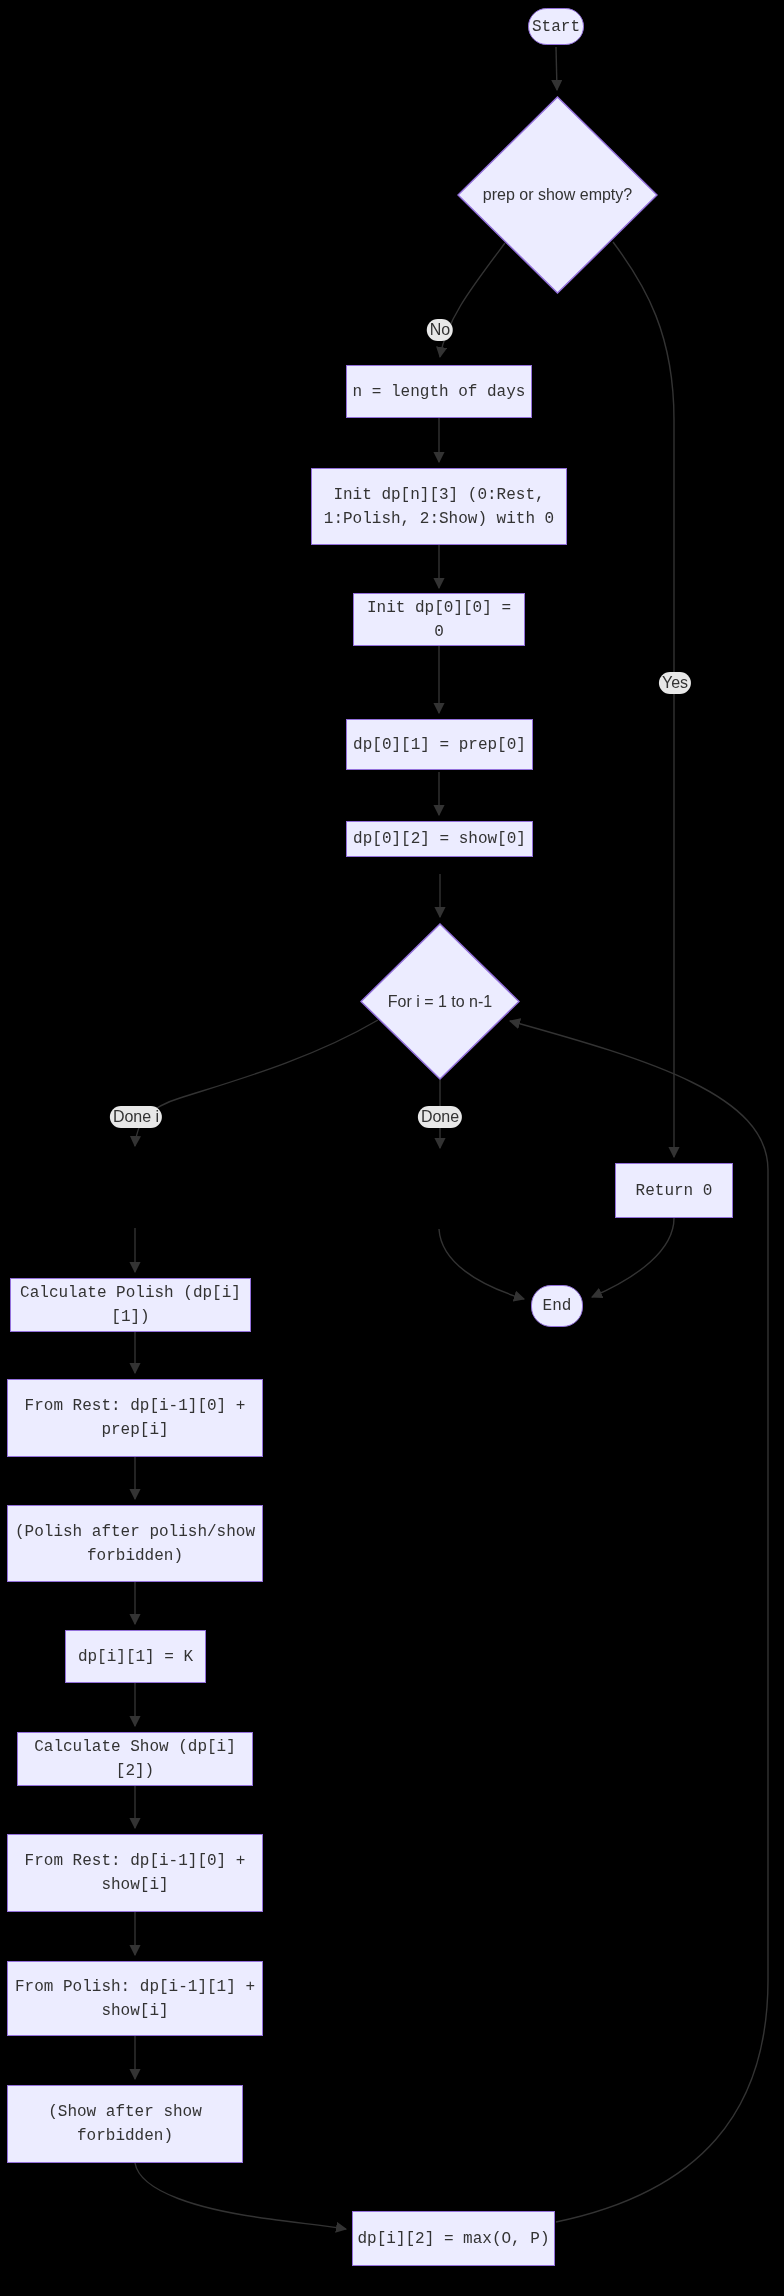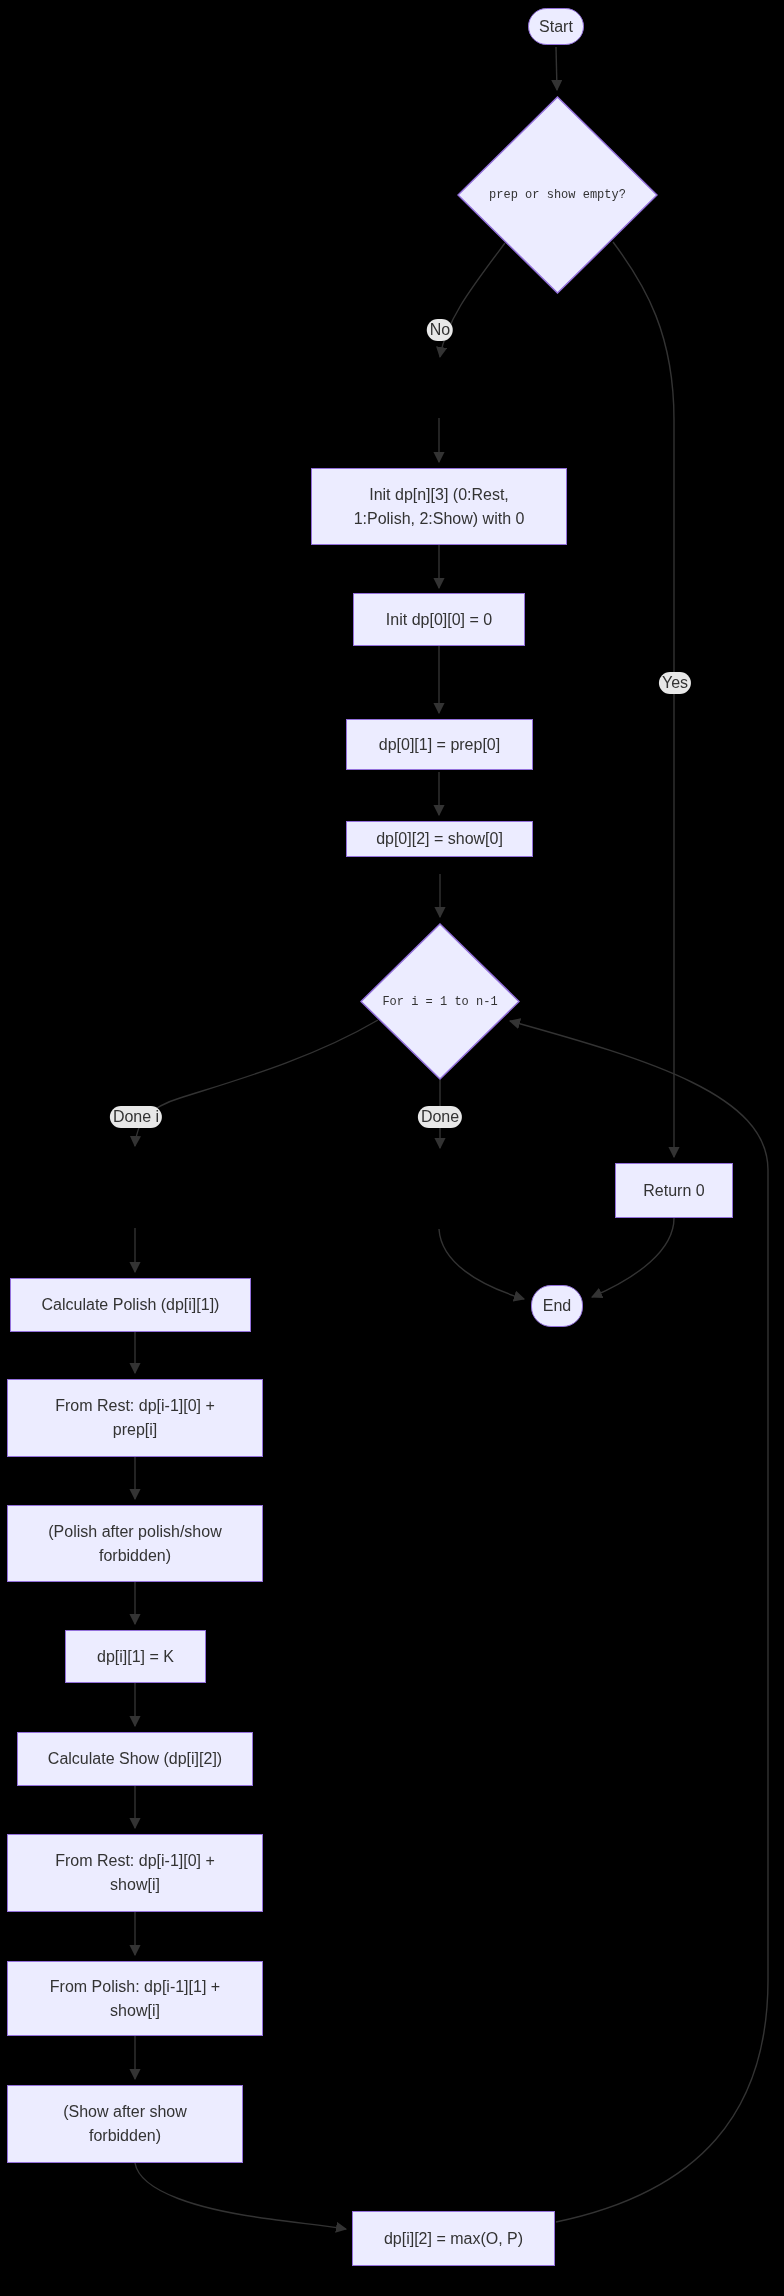--- a/index.html
+++ b/index.html
@@ -11,29 +11,30 @@
   #canvas{position:relative;width:784px;height:2296px;background:var(--background,#000);overflow:hidden;}
   #edges{position:absolute;left:0;top:0;width:784px;height:2296px;}
   #edges path{fill:none;stroke:var(--edge,#333);stroke-width:1.4px;}
   #edges .ah{fill:var(--edge,#333);stroke:none;}
   .node{
     position:absolute;background:var(--node-fill,#ECECFF);
     border:1.5px solid var(--node-border,#9370DB);color:var(--text,#333);
     display:flex;align-items:center;justify-content:center;text-align:center;
     font-size:16px;line-height:24px;white-space:pre-line;box-sizing:border-box;
     padding:0 4px;
+    font-family:Liberation Mono, monospace;
   }
   .stadium{border-radius:20px;}
   .diamond{position:absolute;}
   .diamond svg{position:absolute;left:0;top:0;width:100%;height:100%;display:block;}
   .diamond polygon{fill:var(--node-fill,#ECECFF);stroke:var(--node-border,#9370DB);stroke-width:1.5;}
   .dlabel{
     position:absolute;left:0;top:0;right:0;bottom:0;
     display:flex;align-items:center;justify-content:center;text-align:center;
-    color:var(--text,#333);font-size:12px;line-height:24px;font-family:Liberation Mono, monospace;
+    color:var(--text,#333);font-size:16px;line-height:24px;
   }
   .elabel{
     position:absolute;transform:translate(-50%,-50%);
     background:var(--label-bg,#e8e8e8);color:var(--text,#333);
     font-size:16px;line-height:20px;padding:1px 3px;white-space:nowrap;border-radius:11px;
   }
 </style>
 </head>
 <body>
 
@@ -74,20 +75,21 @@
   <div class="diamond" style="left:457px;top:96px;width:201px;height:198px">
     <svg viewBox="0 0 201 198" preserveAspectRatio="none">
       <polygon points="100.5,1 200,99 100.5,197 1,99"></polygon>
     </svg>
     <div class="dlabel">prep or show empty?</div>
   </div>
 
   <div class="elabel" style="left:440px;top:330px">No</div>
   <div class="elabel" style="left:675px;top:683px">Yes</div>
 
+  <div class="node" style="left:346px;top:365px;width:186px;height:53px">n = length of days</div>
 
   <div class="node" style="left:311px;top:468px;width:256px;height:77px">Init dp[n][3] (0:Rest,
 1:Polish, 2:Show) with 0</div>
 
   <div class="node" style="left:353px;top:593px;width:172px;height:53px">Init dp[0][0] = 0</div>
 
   <div class="node" style="left:346px;top:719px;width:187px;height:51px">dp[0][1] = prep[0]</div>
 
   <div class="node" style="left:346px;top:821px;width:187px;height:36px">dp[0][2] = show[0]</div>
 

